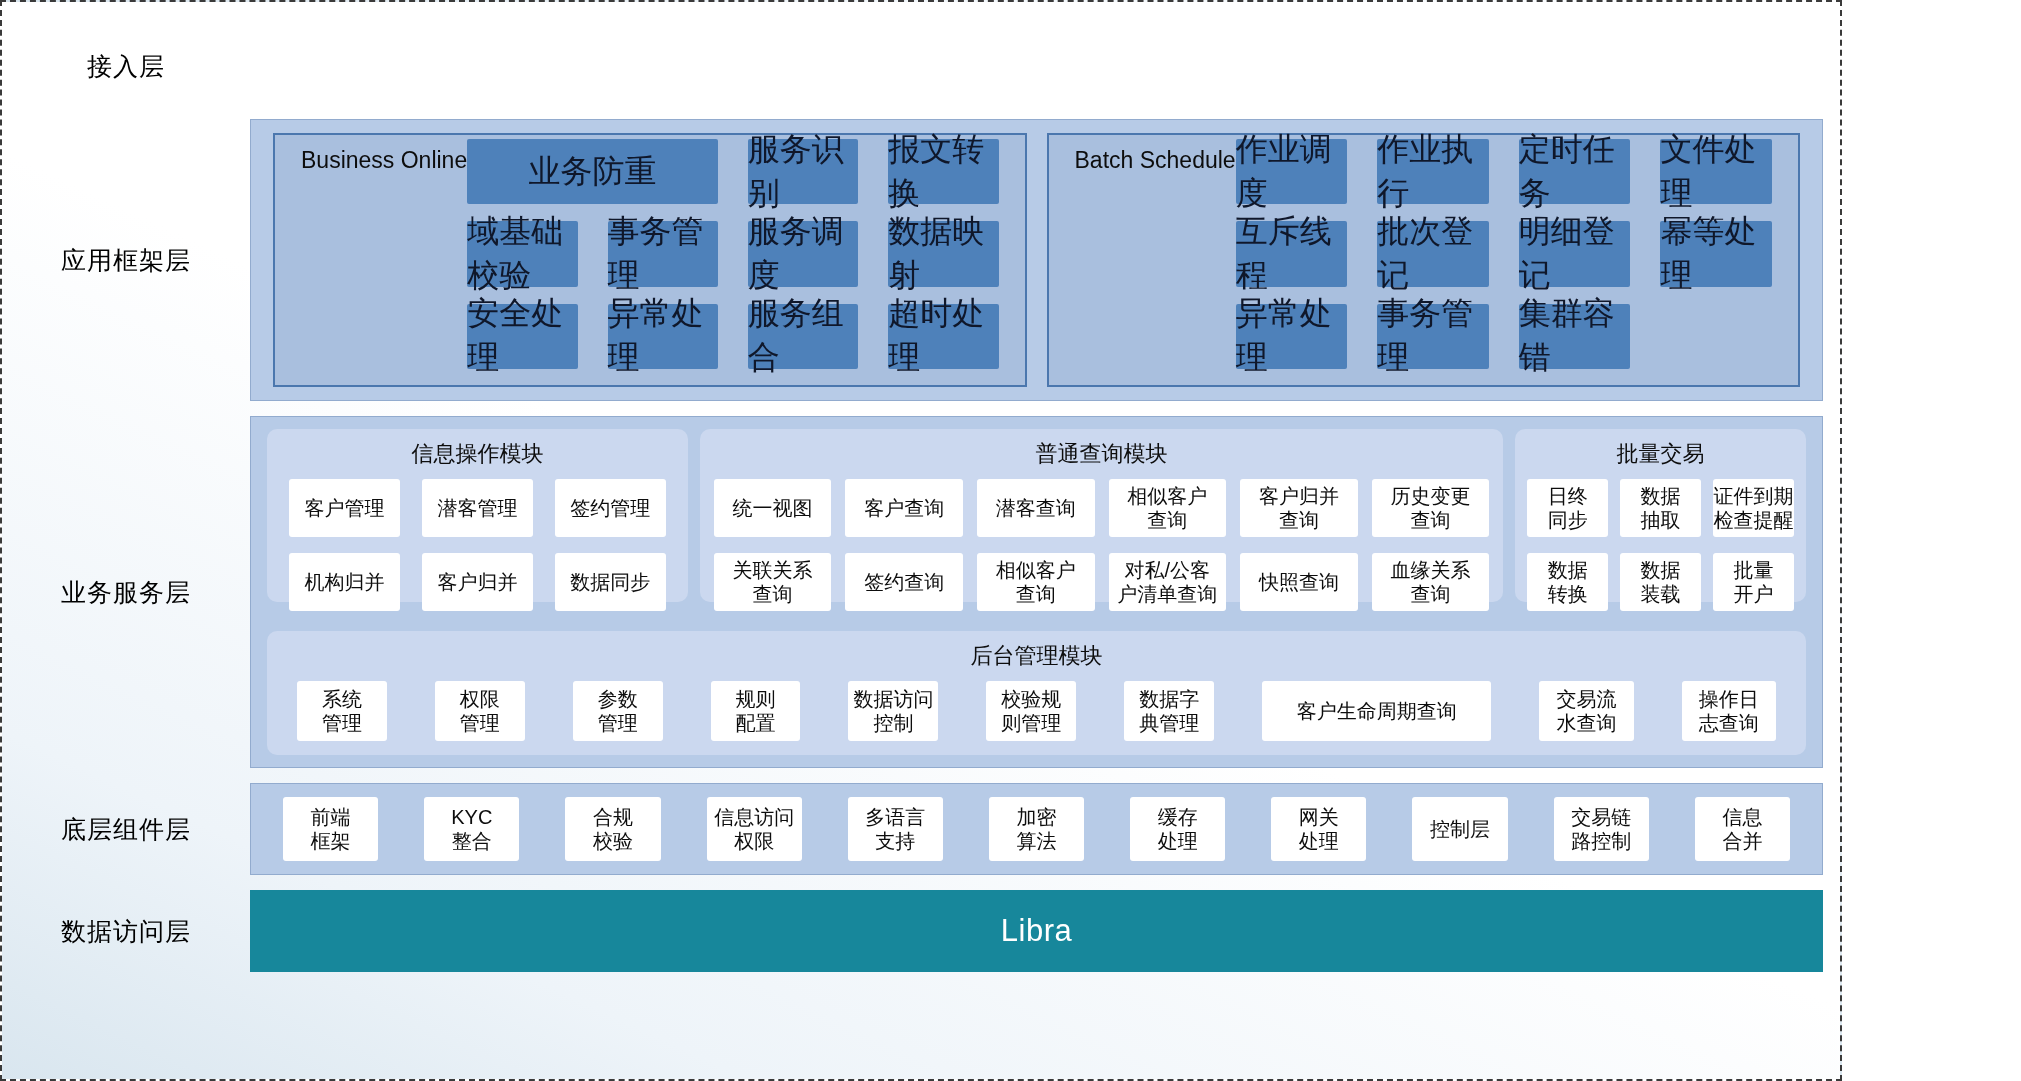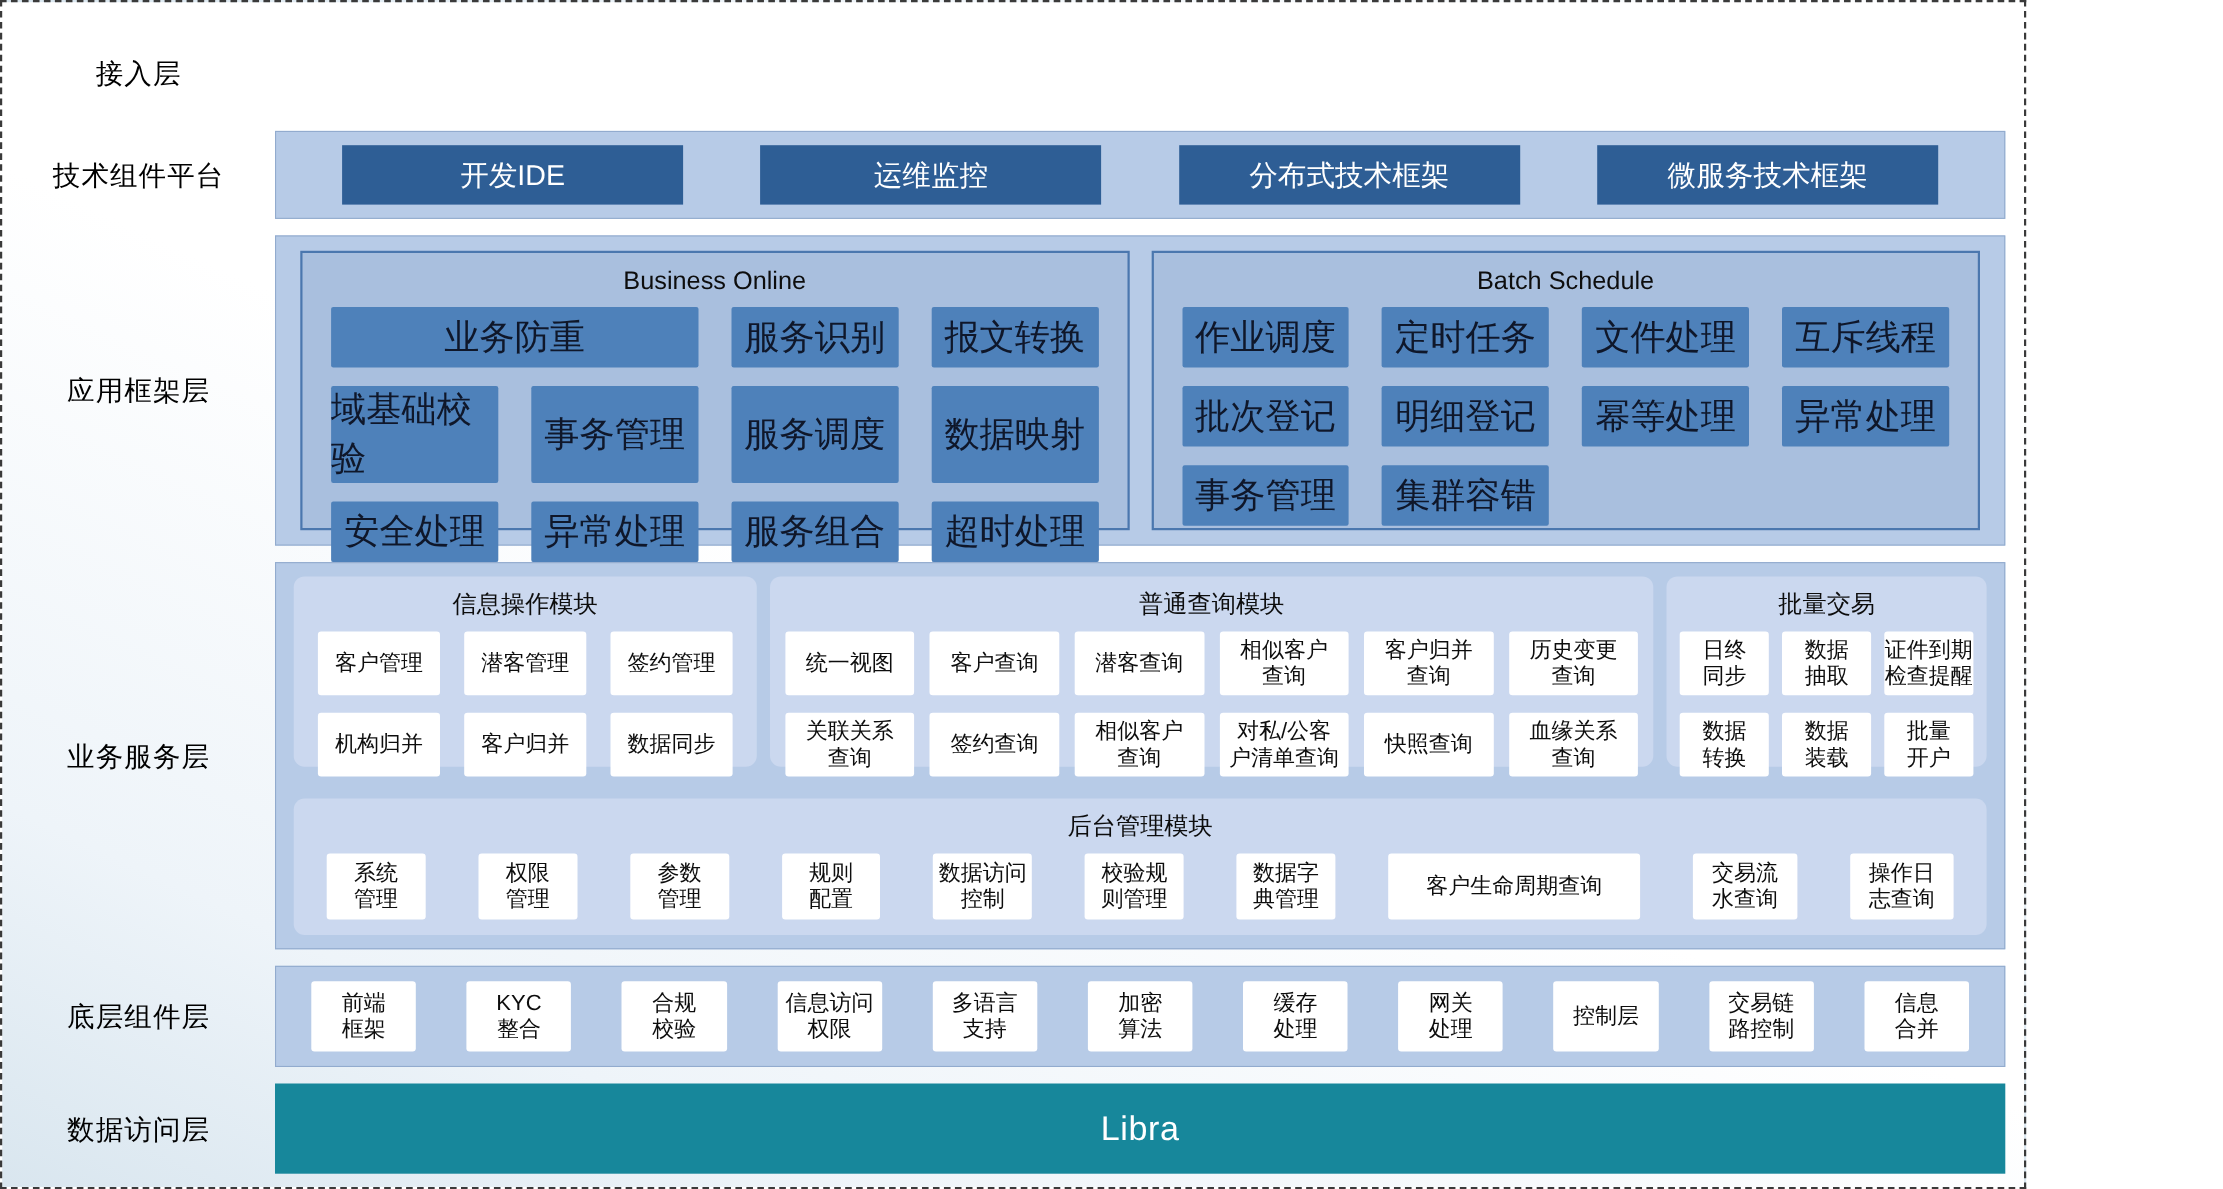--- a/index.html
+++ b/index.html
@@ -41,21 +41,21 @@
   }
 
   
   .row-fw { height:282px; }
   .fw-container {
     flex:1; background:var(--container-blue,#B7CBE7); border:1px solid #92ABCE;
     display:flex; gap:20px; padding:13px 22px;
   }
   .fw-panel {
     flex:1; background:var(--panel-blue,#A9BFDE); border:2px solid #4B77AE;
-    padding:4px 26px 16px; display:flex; flex-direction:column;
+    padding:4px 26px 16px; display:flex; flex-direction:row;
   }
   .fw-title { text-align:center; font-size:23px; font-weight:500; color:#0d0d0d; padding:8px 0 10px; }
   .fw-grid { flex:1; display:grid; grid-template-columns:repeat(4,1fr); gap:17px 30px; }
   .fw-btn {
     background:var(--button-blue,#4E81BA); color:#0f172a; font-size:32px;
     display:flex; align-items:center; justify-content:center;
     min-height:55px; border-radius:2px;
   }
   .span2 { grid-column:span 2; }
 
@@ -98,29 +98,20 @@
 </style>
 </head>
 <body>
 
 <div class="page">
 
   <section class="row row-access">
     <div class="row-label">接入层</div>
   </section>
 
-  <section class="row row-tech">
-    <div class="row-label">技术组件平台</div>
-    <div class="row-content tech-bar">
-      <div class="navy-btn">开发IDE</div>
-      <div class="navy-btn">运维监控</div>
-      <div class="navy-btn">分布式技术框架</div>
-      <div class="navy-btn">微服务技术框架</div>
-    </div>
-  </section>
 
   <section class="row row-fw">
     <div class="row-label">应用框架层</div>
     <div class="row-content fw-container">
 
       <div class="fw-panel">
         <div class="fw-title">Business Online</div>
         <div class="fw-grid">
           <div class="fw-btn span2">业务防重</div>
           <div class="fw-btn">服务识别</div>
@@ -133,20 +124,21 @@
           <div class="fw-btn">异常处理</div>
           <div class="fw-btn">服务组合</div>
           <div class="fw-btn">超时处理</div>
         </div>
       </div>
 
       <div class="fw-panel">
         <div class="fw-title">Batch Schedule</div>
         <div class="fw-grid">
           <div class="fw-btn">作业调度</div>
+          <div class="fw-btn">作业执行</div>
           <div class="fw-btn">定时任务</div>
           <div class="fw-btn">文件处理</div>
           <div class="fw-btn">互斥线程</div>
           <div class="fw-btn">批次登记</div>
           <div class="fw-btn">明细登记</div>
           <div class="fw-btn">幂等处理</div>
           <div class="fw-btn">异常处理</div>
           <div class="fw-btn">事务管理</div>
           <div class="fw-btn">集群容错</div>
         </div>

